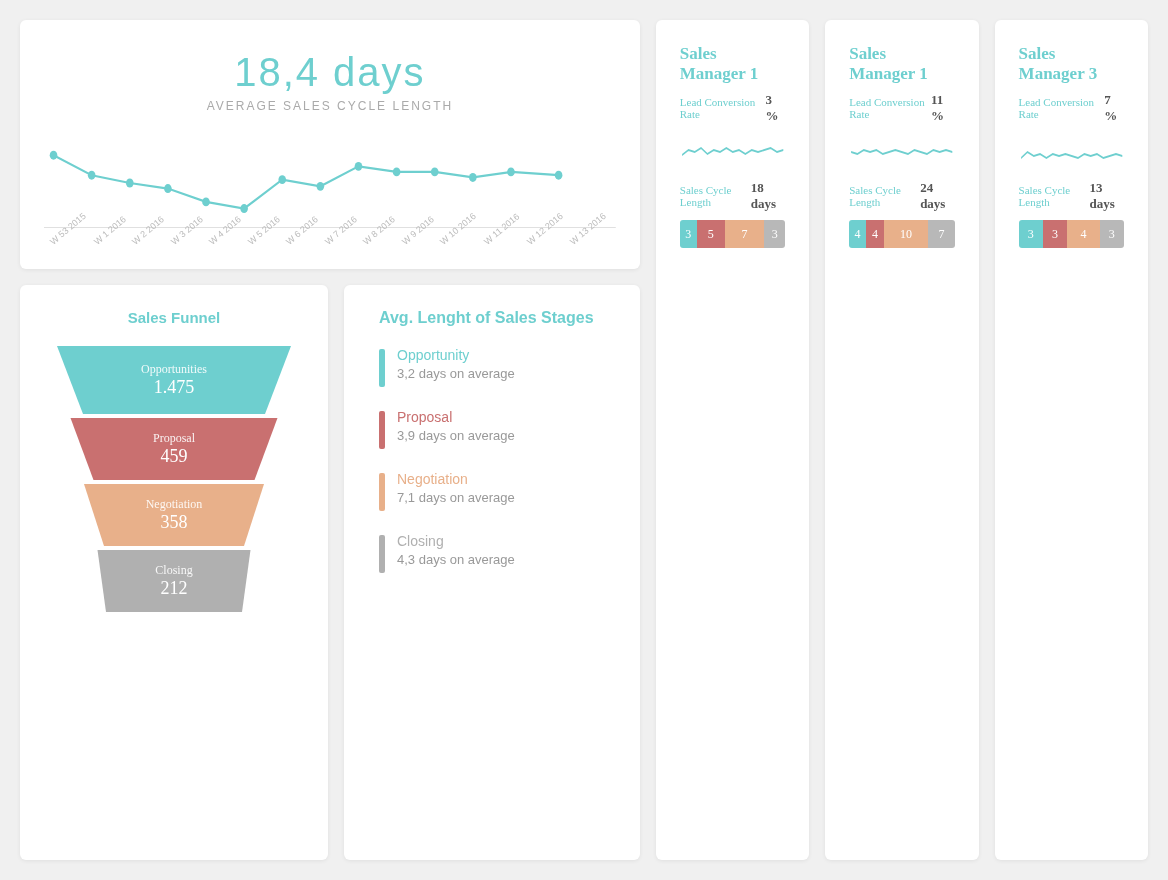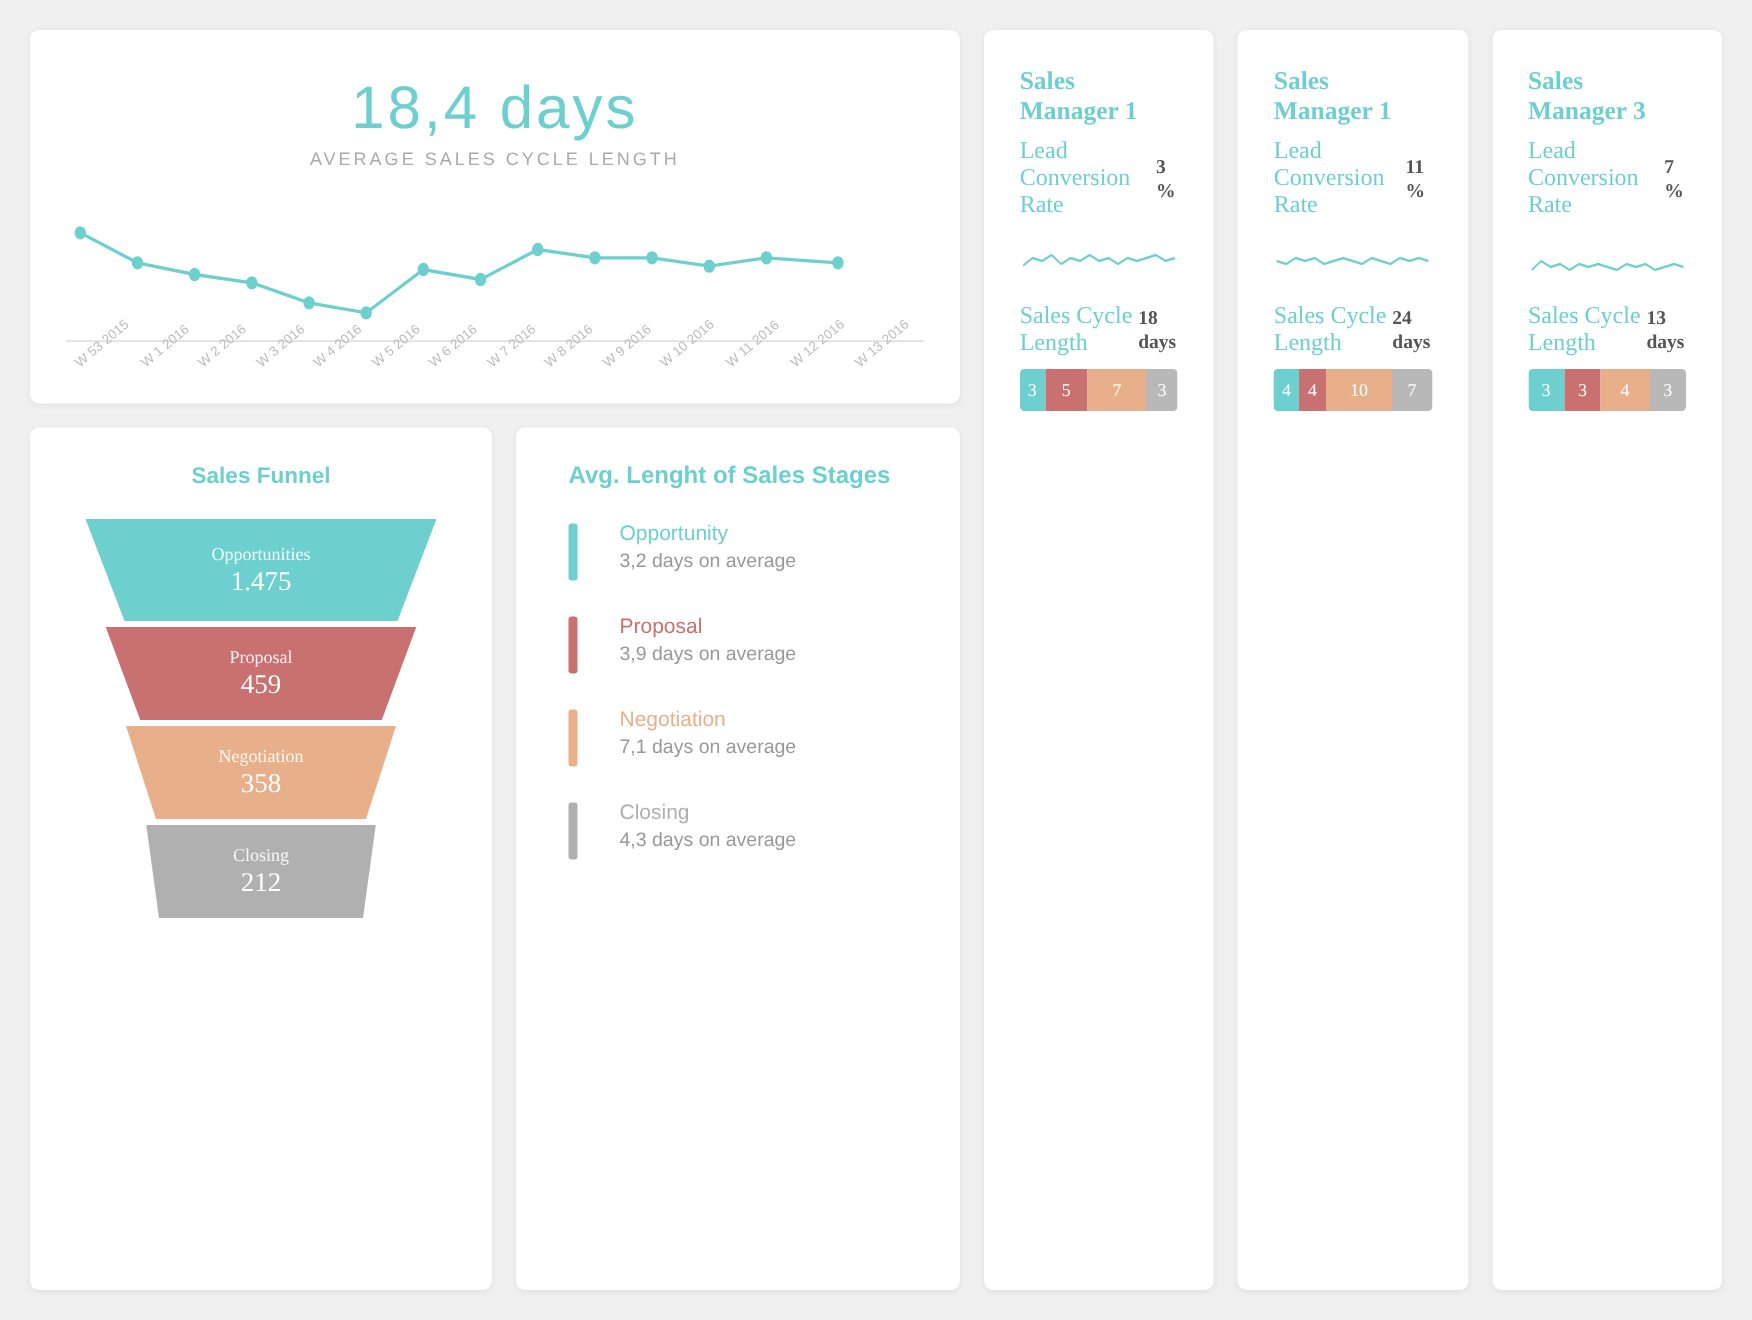--- a/index.html
+++ b/index.html
@@ -125,21 +125,21 @@
     }
     .stages-card .card-title {
       color: #6ecfcf;
       font-size: 16px;
       text-align: left;
       margin-bottom: 20px;
     }
     .stage-item {
       display: flex;
       align-items: flex-start;
-      gap: 28px;
+      gap: 12px;
       margin-bottom: 22px;
     }
     .stage-bar {
       width: 6px;
       height: 38px;
       border-radius: 2px;
       flex-shrink: 0;
       margin-top: 2px;
     }
     .stage-bar-opp  { background: #6ecfcf; }
@@ -160,21 +160,21 @@
       color: #6ecfcf;
       margin-bottom: 8px;
     }
     .metric-row {
       display: flex;
       justify-content: space-between;
       align-items: center;
       margin-bottom: 4px;
     }
     .metric-label {
-      font-size: 16px;
+      font-size: 11px;
       color: #6ecfcf;
     }
     .metric-value {
       font-size: 13px;
       font-weight: 600;
       color: #555;
     }
     .sparkline-area {
       height: 40px;
       margin: 6px 0 10px;

